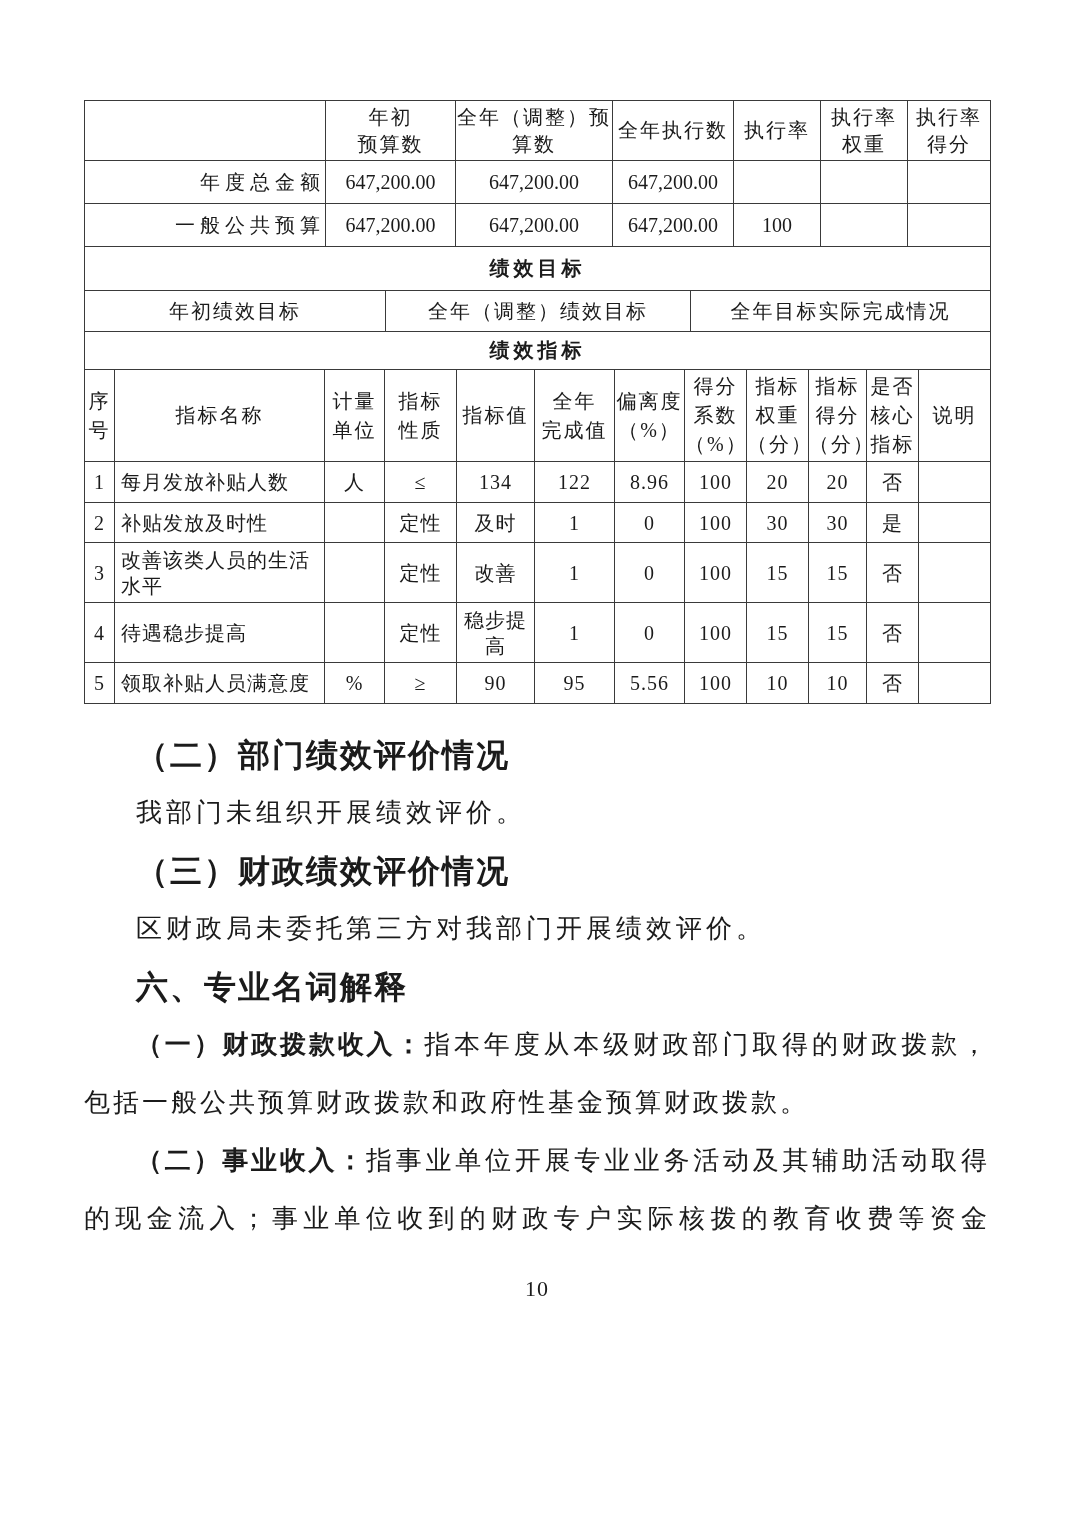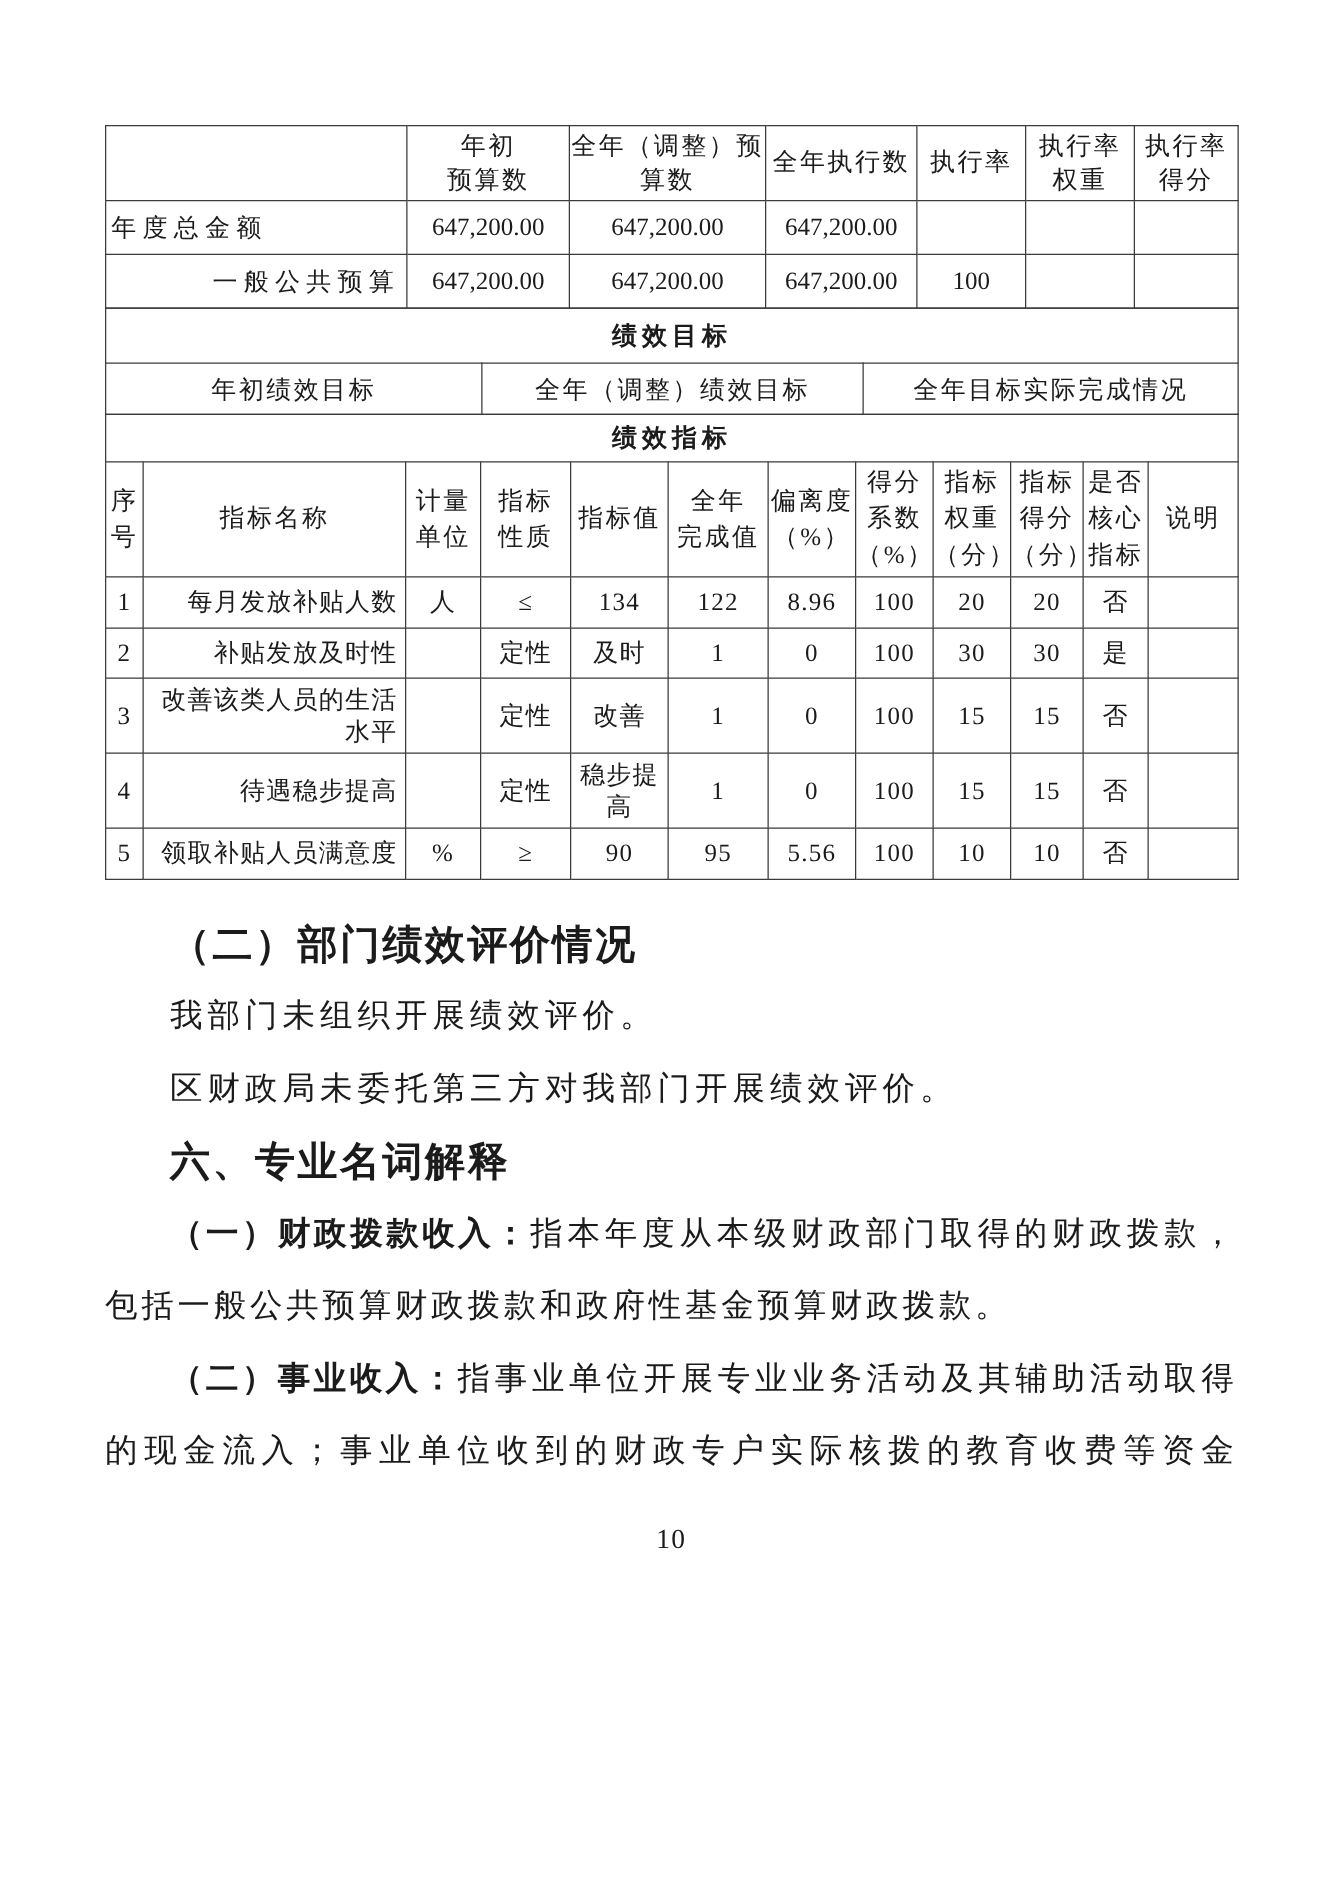--- a/index.html
+++ b/index.html
@@ -28,21 +28,21 @@
     padding: 0;
     overflow: hidden;
   }
   table.goals, table.ind { margin-top: -1px; }
 
   
   .bhdr { height: 60px; }
   .bhdr td { white-space: pre-line; letter-spacing: 2px; line-height: 27px; }
   .brow { height: 43px; }
   .brow td { letter-spacing: 0; }
-  .brow td.lbl { text-align: left; letter-spacing: 5px; padding-left: 4px; }
+  .brow td.lbl { text-align: right; letter-spacing: 5px; padding-left: 4px; }
   .brow td.lbl.i1 { padding-left: 20px; }
   .brow td.lbl.i2 { padding-left: 85px; }
 
   
   .sec-title-row { height: 44px; }
   .sec-title-row td { font-weight: bold; font-size: 21px; letter-spacing: 4px; }
 
   
   .ghdr { height: 41px; padding-left: 16px; }
   .ghdr td { letter-spacing: 2px; }
@@ -52,21 +52,21 @@
     text-align: justify;
     padding: 4px 7px;
     letter-spacing: 2px;
     line-height: 31px;
   }
 
   
   .ihdr { height: 92px; }
   .ihdr td { white-space: pre-line; letter-spacing: 2px; line-height: 29px; }
   .irow td { letter-spacing: 1px; line-height: 26px; }
-  .irow td.name { text-align: right; padding: 0 6px; }
+  .irow td.name { text-align: left; padding: 0 6px; }
   .h41 { height: 41px; }
   .h40 { height: 40px; }
   .h60 { height: 60px; }
 
   
   .text-block { margin-top: 22px; width: 906px; }
   .text-block p { margin: 0; line-height: 58px; text-indent: 52px; }
   .heading {
     font-family: "Liberation Sans", "DejaVu Sans", sans-serif;
     font-weight: bold;
@@ -273,20 +273,21 @@
       <td>10</td>
       <td>否</td>
       <td></td>
     </tr>
   </tbody>
     </table>
 
   <div class="text-block">
     <p class="heading">（二）部门绩效评价情况</p>
     <p class="body-line">我部门未组织开展绩效评价。</p>
+    <p class="heading">（三）财政绩效评价情况</p>
     <p class="body-line">区财政局未委托第三方对我部门开展绩效评价。</p>
     <p class="heading">六、专业名词解释</p>
     <p class="para"><span class="term">（一）财政拨款收入：</span><span>指本年度从本级财政部门取得的财政拨款，包括一般公共预算财政拨款和政府性基金预算财政拨款。</span></p>
     <p class="para justify-last"><span class="term">（二）事业收入：</span><span>指事业单位开展专业业务活动及其辅助活动取得的现金流入；事业单位收到的财政专户实际核拨的教育收费等资金</span></p>
   </div>
 
   <div class="page-num">10</div>
 
 </div>
 

